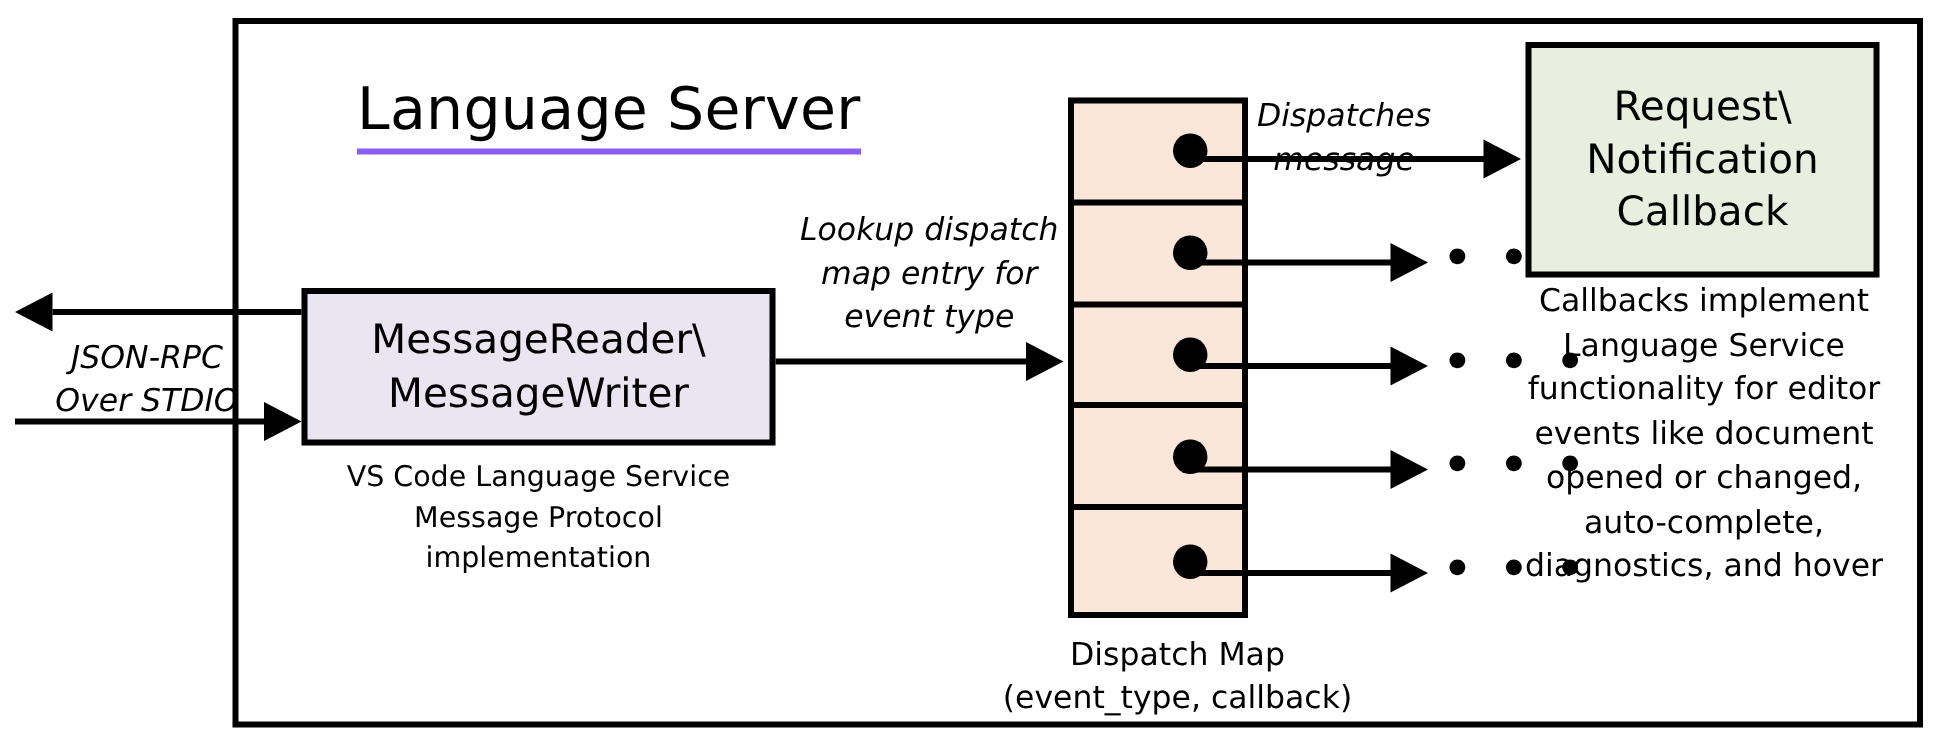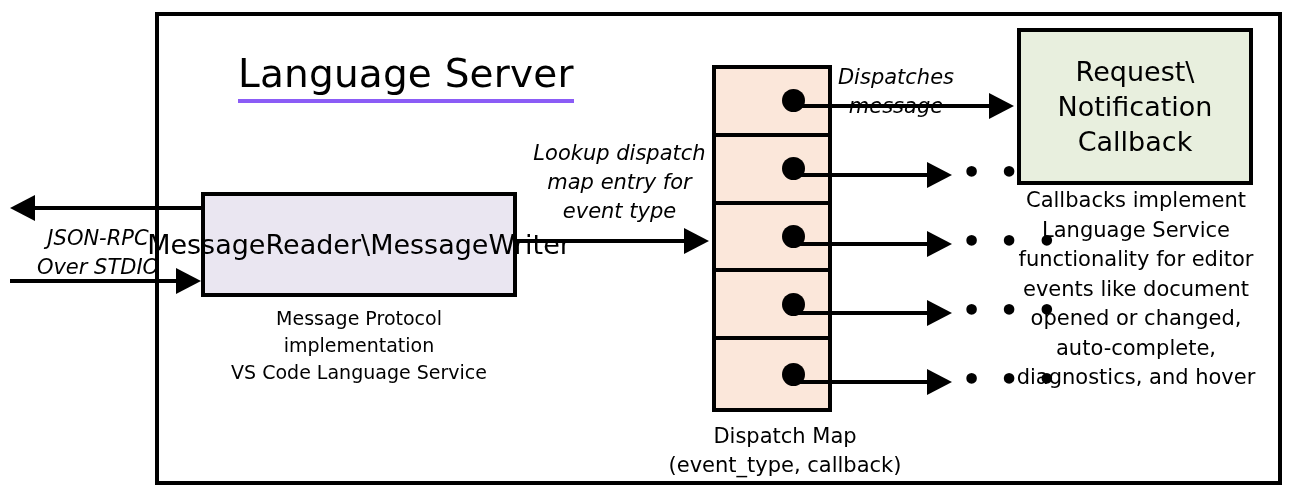--- a/index.html
+++ b/index.html
@@ -45,21 +45,21 @@
   
   #mrw-box {
     left: 201px;
     top: 192px;
     width: 316px;
     height: 105px;
     background: #EAE6F1;
     border: 4px solid #000000;
     box-sizing: border-box;
     display: flex;
-    flex-direction: row;
+    flex-direction: column;
     align-items: center;
     justify-content: center;
     font-size: 27px;
     line-height: 36px;
   }
   #mrw-caption {
     left: 201px;
     top: 305px;
     width: 316px;
     text-align: center;
@@ -198,22 +198,22 @@
   <div class="abs arrow-right" style="left:176px; top:268px;"></div>
 
   <div class="abs edge-label" id="label-jsonrpc"><span>JSON-RPC</span><br><span>Over STDIO</span></div>
 
   <div class="abs" id="mrw-box">
     <div>MessageReader\</div>
     <div>MessageWriter</div>
   </div>
 
   <div class="abs" id="mrw-caption">
+    <div>VS Code Language Service</div>
     <div>Message Protocol implementation</div>
-    <div>VS Code Language Service</div>
   </div>
 
   <div class="abs hline" style="left:517px; top:239px; width:168px;"></div>
   <div class="abs arrow-right" style="left:684px; top:228px;"></div>
 
   <div class="abs edge-label" id="label-lookup"><span>Lookup dispatch</span><br><span>map entry for</span><br><span>event type</span></div>
 
   <div class="abs" id="dispatch-map">
     <div class="dm-cell">
       <span class="dm-dot"></span>

